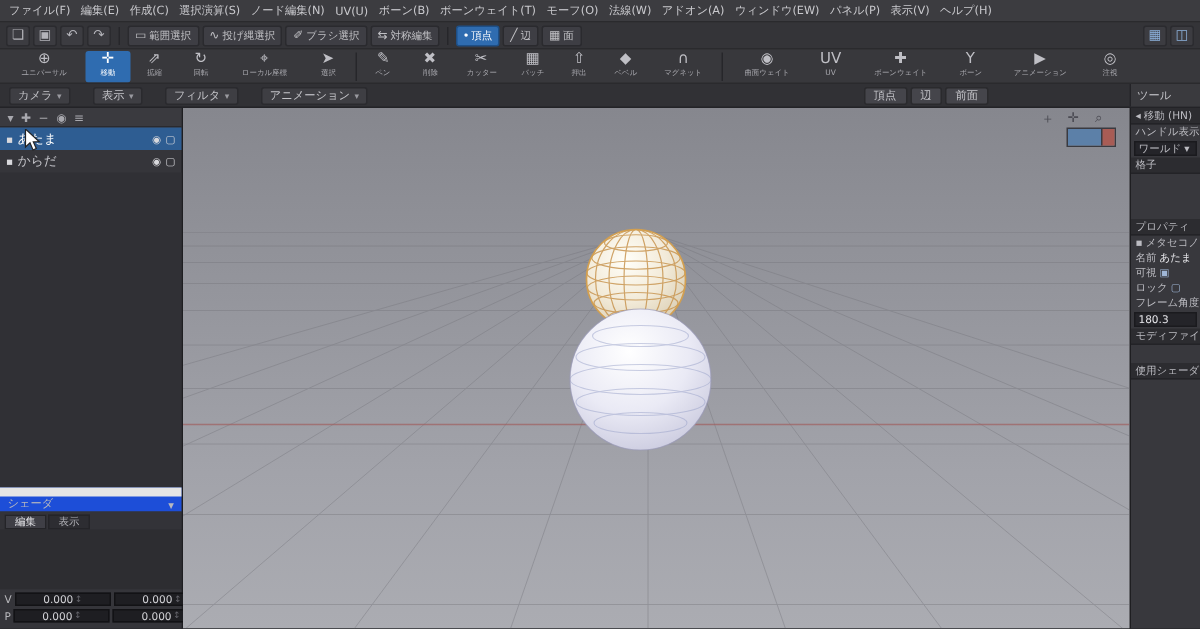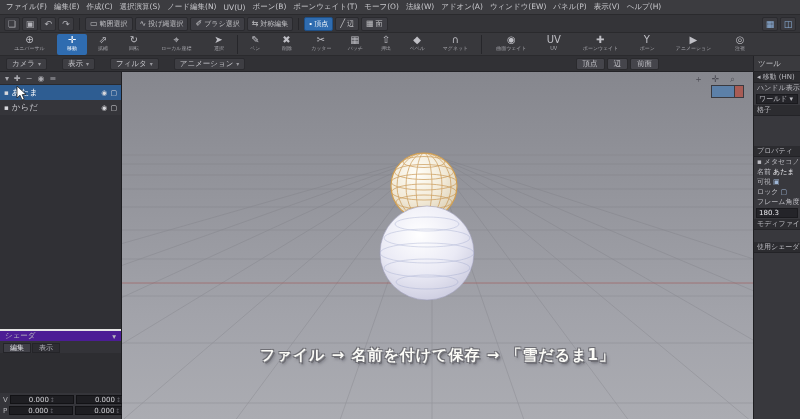--- a/index.html
+++ b/index.html
@@ -65,22 +65,22 @@
   .panel-iconrow { flex:0 0 13px; display:flex; gap:5px; align-items:center; padding:0 5px;
                    background:#3a3a3f; border-bottom:1px solid #2a2a2e; font-size:8px; color:#a8a8ae; }
   .tree-row { flex:0 0 15px; display:flex; align-items:center; padding:0 4px; gap:3px;
               font-size:8.5px; color:#c6c6cb; }
   .tree-row.selected { background:#2e5d92; color:#fff; }
   .tree-row .obj-name { flex:1; white-space:nowrap; overflow:hidden; }
   .tree-row .ri { font-size:7px; color:#d8d8dc; }
   .tree-spacer { flex:1; background:#303035; }
   .cursor-svg { position:absolute; left:16px; top:14px; z-index:5; }
 
-  .sec-header { flex:0 0 12px; background:#4c1d95; display:flex; align-items:center;
-                padding:0 5px; font-size:7.5px; color:#b8b8be; gap:3px; border-top:2px solid #e5e5e5; }
+  .sec-header { flex:0 0 12px; background:#1d4ed8; display:flex; align-items:center;
+                padding:0 5px; font-size:7.5px; color:#b8b8be; gap:3px; border-top:6px solid #e5e5e5; }
   .sec-header .flexsp { flex:1; }
   .shader-tabs { flex:0 0 12px; background:#333338; display:flex; align-items:flex-end; gap:1px; padding:0 3px; }
   .sh-tab { height:10px; padding:0 6px; font-size:7px; color:#b0b0b6; background:#2d2d32;
             display:flex; align-items:center; border:1px solid #242428; }
   .sh-tab.active { background:#3f3f46; color:#e2e2e6; }
   .shader-body { flex:0 0 40px; background:#2d2d31; }
   .num-area { flex:0 0 auto; background:#35353a; padding:1px 3px 3px; }
   .num-row { display:flex; align-items:center; gap:2px; height:11px; }
   .axis-label { width:8px; font-size:7px; color:#b8b8bc; text-align:center; }
   .num-field { flex:1; height:9px; background:#1e1e22; border:1px solid #121215; color:#d2d2d6;
@@ -445,21 +445,20 @@
       <div class="vp-controls">
         <span class="vpc">＋</span>
         <span class="vpc">✛</span>
         <span class="vpc">⌕</span>
       </div>
       <div class="view-cube">
         <span class="vc-blue"></span>
         <span class="vc-red"></span>
       </div>
 
-      <div class="overlay-text line2">ファイル → 名前を付けて保存 → 「雪だるま1」</div>
     </div>
 
     <div class="right-panel">
       <div class="rp-header">
         <span>◂</span>
         <span>移動 (HN)</span>
       </div>
       <div class="rp-row">
         <span>ハンドル表示</span>
       </div>

